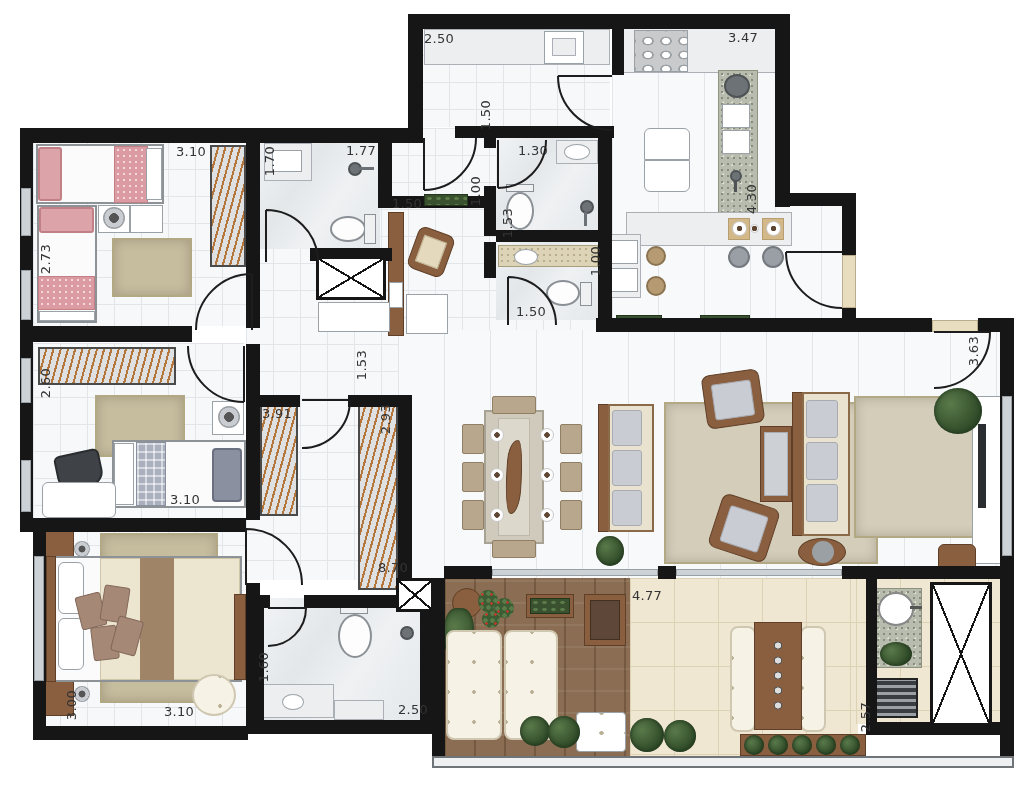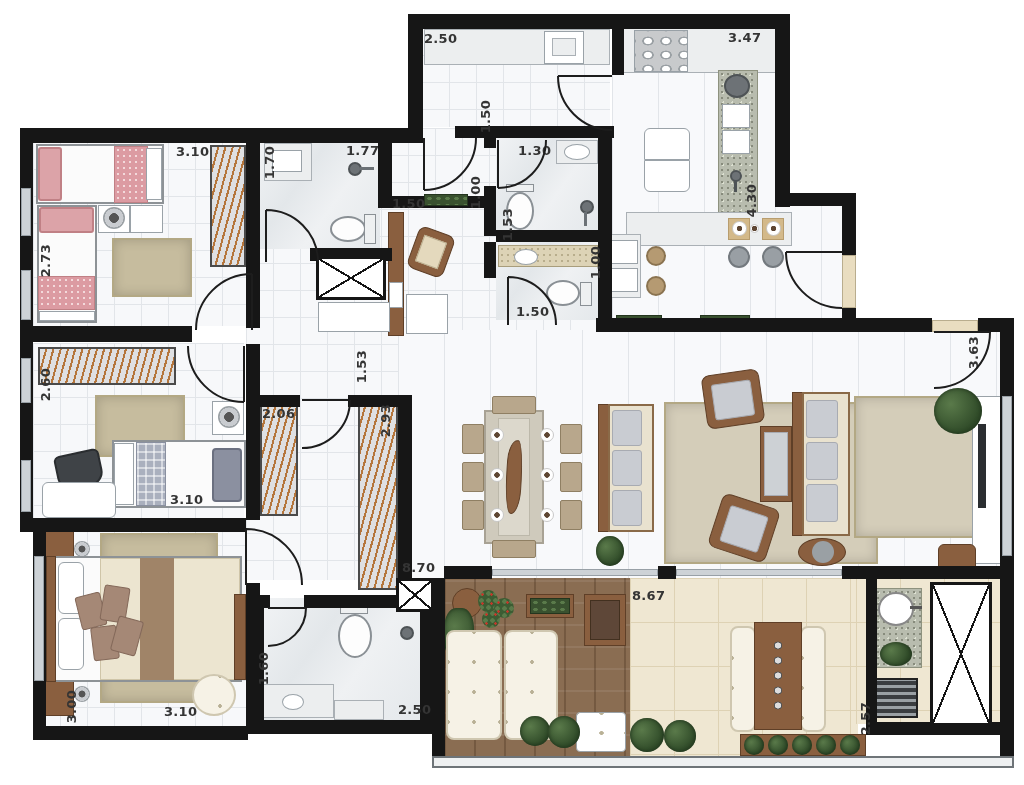--- a/index.html
+++ b/index.html
@@ -13,21 +13,21 @@
   .tile{background:#f7f8fa;background-image:linear-gradient(#e2e5e9 1px,transparent 1px),linear-gradient(90deg,#e2e5e9 1px,transparent 1px);background-size:27px 27px}
   .plank{background:#f8f9fb;background-image:linear-gradient(90deg,#e2e5e9 1.5px,transparent 1.5px);background-size:46px 100%}
   .marble{background:linear-gradient(125deg,#f1f3f5 0%,#e3e7ea 35%,#eff1f3 60%,#e4e8eb 100%)}
   .btile{background:var(--btile,#efe7d2);background-image:linear-gradient(#ded2b4 1px,transparent 1px),linear-gradient(90deg,#ded2b4 1px,transparent 1px);background-size:44px 44px}
   .deck{background:var(--deck,#8a6d52);background-image:repeating-linear-gradient(90deg,rgba(60,38,20,.28) 0 2px,transparent 2px 30px),repeating-linear-gradient(0deg,rgba(255,255,255,.08) 0 2px,transparent 2px 22px)}
   .granite{background-color:var(--granite,#b8bcae);background-image:radial-gradient(#878b7c 1px,transparent 1px),radial-gradient(#dde1d2 1px,transparent 1px);background-size:6px 6px,9px 9px;border:1.5px solid #8e927f}
   .gtan{background:#ddd3b6;background-image:radial-gradient(#b8ad8c 1px,transparent 1px);background-size:6px 6px;border:1.5px solid #a89d7c}
   .rug{background:var(--rug,#c6bc9e);border:2px solid #b3a884;box-shadow:inset 0 0 12px rgba(0,0,0,.18)}
   .wr{background:#dfe0e2;border:2px solid #4a4a4a;background-image:repeating-linear-gradient(105deg,transparent 0 5px,#b5763c 5px 7px)}
   .xbox{background:#fff;border:3px solid var(--wall,#161616);background-image:linear-gradient(to bottom right,transparent calc(50% - 1px),#141414 calc(50% - 1px) calc(50% + 1px),transparent calc(50% + 1px)),linear-gradient(to top right,transparent calc(50% - 1px),#141414 calc(50% - 1px) calc(50% + 1px),transparent calc(50% + 1px))}
-  .lbl{position:absolute;font-size:13px;color:var(--label,#343434);letter-spacing:.3px;white-space:nowrap;font-weight:700}
+  .lbl{position:absolute;font-size:13px;color:var(--label,#343434);letter-spacing:.3px;white-space:nowrap;font-weight:400}
   .v{writing-mode:vertical-rl;transform:rotate(180deg)}
   .toilet{background:#fdfdfd;border:2px solid #8a9095;border-radius:50%}
   .tank{background:#eef0f1;border:1.5px solid #8a9095}
   .counter{background:#eceeef;border:1.5px solid #aab0b5}
   .white{background:#fff;border:1.5px solid #9aa2a8}
   .stool-g{background:#999fa4;border:2px solid #73797e;border-radius:50%}
   .stool-b{background:#b59a72;border:2px solid #8a7350;border-radius:50%}
   .plate{background:radial-gradient(#5e4633 2.5px,#fff 3px);border:1.5px solid #c9c9c9;border-radius:50%}
   .mat{background:#d3b98a;border:1px solid #b89d6e}
   .plant{border-radius:50%;background:radial-gradient(circle at 35% 35%,#5a7a4a,#2f4a28 70%);box-shadow:inset 0 0 4px #1c2e18}
@@ -334,29 +334,29 @@
   <span class="lbl" style="left:392px;top:196px">1.50</span>
   <span class="lbl" style="left:176px;top:144px">3.10</span>
   <span class="lbl v" style="left:38px;top:244px">2.73</span>
   <span class="lbl v" style="left:500px;top:208px">1.53</span>
   <span class="lbl v" style="left:588px;top:246px">1.00</span>
   <span class="lbl" style="left:516px;top:304px">1.50</span>
   <span class="lbl v" style="left:744px;top:184px">4.30</span>
   <span class="lbl v" style="left:354px;top:350px">1.53</span>
   <span class="lbl v" style="left:38px;top:368px">2.60</span>
   <span class="lbl" style="left:170px;top:492px">3.10</span>
-  <span class="lbl" style="left:262px;top:406px">2.06</span>
+  <span class="lbl" style="left:262px;top:406px">3.91</span>
   <span class="lbl v" style="left:378px;top:404px">2.93</span>
   <span class="lbl v" style="left:966px;top:336px">3.63</span>
-  <span class="lbl" style="left:402px;top:560px">8.70</span>
+  <span class="lbl" style="left:378px;top:560px">8.70</span>
   <span class="lbl v" style="left:64px;top:690px">3.00</span>
   <span class="lbl" style="left:164px;top:704px">3.10</span>
   <span class="lbl v" style="left:256px;top:652px">1.60</span>
   <span class="lbl" style="left:398px;top:702px">2.50</span>
-  <span class="lbl" style="left:632px;top:588px">8.67</span>
+  <span class="lbl" style="left:632px;top:588px">4.77</span>
   <span class="lbl v" style="left:858px;top:702px">2.57</span>
 
   <svg class="ov" width="1024" height="785">
     <path d="M252,274 A56,56 0 0 0 196,330 M252,330 L252,274"></path>
     <path d="M244,402 A56,56 0 0 1 188,346 M244,346 L244,402"></path>
     <path d="M266,210 A52,52 0 0 1 318,262 M266,262 L266,210"></path>
     <path d="M350,400 A48,48 0 0 1 302,448 M302,400 L350,400"></path>
     <path d="M424,190 A52,52 0 0 0 476,138 M424,138 L424,190"></path>
     <path d="M558,76 A54,54 0 0 0 612,130 M612,76 L558,76"></path>
     <path d="M498,188 A48,48 0 0 0 546,140 M498,140 L498,188"></path>

